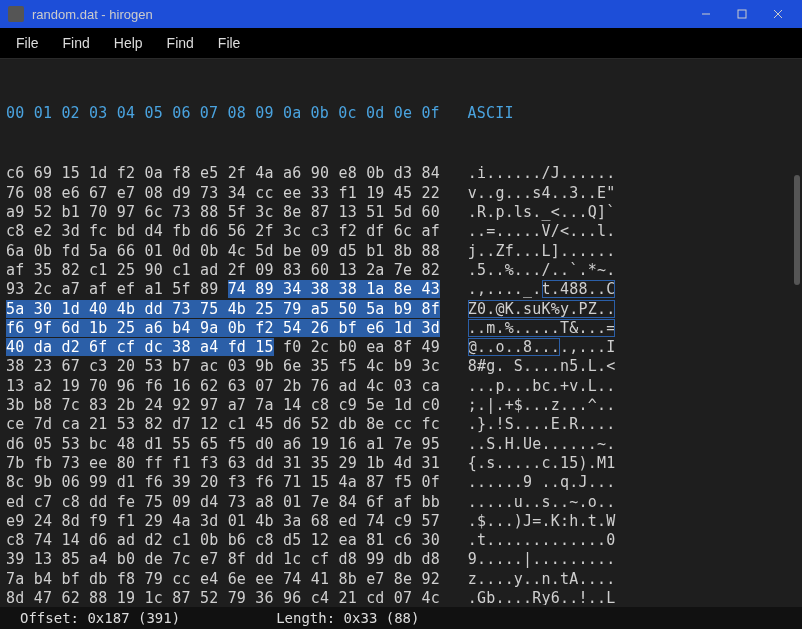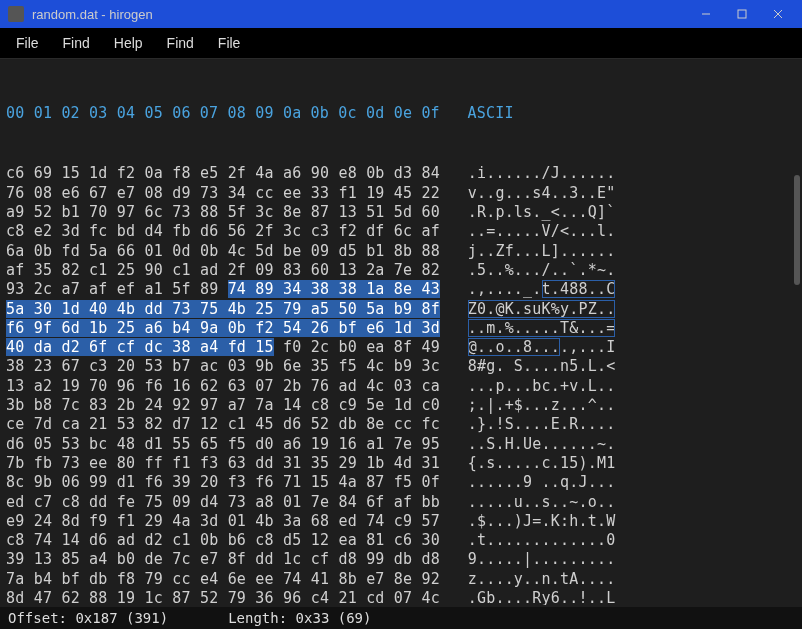--- a/index.html
+++ b/index.html
@@ -97,23 +97,23 @@
   .statusbar {
     position: absolute;
     left: 0;
     right: 0;
     bottom: 0;
     height: 22px;
     background: #111;
     color: #ddd;
     display: flex;
     align-items: center;
-    padding: 0 8px;
+    padding: 0 20px;
     font-size: 14px;
-    gap: 60px;
+    gap: 96px;
   }
   .status-field { white-space: pre; }
 </style>
 </head>
 <body>
 
 <div class="titlebar">
   <div class="app-icon"></div>
   <div class="title">random.dat - hirogen</div>
   <div class="win-controls">
@@ -147,14 +147,14 @@
 <div class="hexview">
   <div class="header-row">00 01 02 03 04 05 06 07 08 09 0a 0b 0c 0d 0e 0f   ASCII</div>
   <div id="rows"><div class="row"><span class="byte">c6</span><span> </span><span class="byte">69</span><span> </span><span class="byte">15</span><span> </span><span class="byte">1d</span><span> </span><span class="byte">f2</span><span> </span><span class="byte">0a</span><span> </span><span class="byte">f8</span><span> </span><span class="byte">e5</span><span> </span><span class="byte">2f</span><span> </span><span class="byte">4a</span><span> </span><span class="byte">a6</span><span> </span><span class="byte">90</span><span> </span><span class="byte">e8</span><span> </span><span class="byte">0b</span><span> </span><span class="byte">d3</span><span> </span><span class="byte">84</span><span>   </span><span>.i....../J......</span></div><div class="row"><span class="byte">76</span><span> </span><span class="byte">08</span><span> </span><span class="byte">e6</span><span> </span><span class="byte">67</span><span> </span><span class="byte">e7</span><span> </span><span class="byte">08</span><span> </span><span class="byte">d9</span><span> </span><span class="byte">73</span><span> </span><span class="byte">34</span><span> </span><span class="byte">cc</span><span> </span><span class="byte">ee</span><span> </span><span class="byte">33</span><span> </span><span class="byte">f1</span><span> </span><span class="byte">19</span><span> </span><span class="byte">45</span><span> </span><span class="byte">22</span><span>   </span><span>v..g...s4..3..E"</span></div><div class="row"><span class="byte">a9</span><span> </span><span class="byte">52</span><span> </span><span class="byte">b1</span><span> </span><span class="byte">70</span><span> </span><span class="byte">97</span><span> </span><span class="byte">6c</span><span> </span><span class="byte">73</span><span> </span><span class="byte">88</span><span> </span><span class="byte">5f</span><span> </span><span class="byte">3c</span><span> </span><span class="byte">8e</span><span> </span><span class="byte">87</span><span> </span><span class="byte">13</span><span> </span><span class="byte">51</span><span> </span><span class="byte">5d</span><span> </span><span class="byte">60</span><span>   </span><span>.R.p.ls._&lt;...Q]`</span></div><div class="row"><span class="byte">c8</span><span> </span><span class="byte">e2</span><span> </span><span class="byte">3d</span><span> </span><span class="byte">fc</span><span> </span><span class="byte">bd</span><span> </span><span class="byte">d4</span><span> </span><span class="byte">fb</span><span> </span><span class="byte">d6</span><span> </span><span class="byte">56</span><span> </span><span class="byte">2f</span><span> </span><span class="byte">3c</span><span> </span><span class="byte">c3</span><span> </span><span class="byte">f2</span><span> </span><span class="byte">df</span><span> </span><span class="byte">6c</span><span> </span><span class="byte">af</span><span>   </span><span>..=.....V/&lt;...l.</span></div><div class="row"><span class="byte">6a</span><span> </span><span class="byte">0b</span><span> </span><span class="byte">fd</span><span> </span><span class="byte">5a</span><span> </span><span class="byte">66</span><span> </span><span class="byte">01</span><span> </span><span class="byte">0d</span><span> </span><span class="byte">0b</span><span> </span><span class="byte">4c</span><span> </span><span class="byte">5d</span><span> </span><span class="byte">be</span><span> </span><span class="byte">09</span><span> </span><span class="byte">d5</span><span> </span><span class="byte">b1</span><span> </span><span class="byte">8b</span><span> </span><span class="byte">88</span><span>   </span><span>j..Zf...L]......</span></div><div class="row"><span class="byte">af</span><span> </span><span class="byte">35</span><span> </span><span class="byte">82</span><span> </span><span class="byte">c1</span><span> </span><span class="byte">25</span><span> </span><span class="byte">90</span><span> </span><span class="byte">c1</span><span> </span><span class="byte">ad</span><span> </span><span class="byte">2f</span><span> </span><span class="byte">09</span><span> </span><span class="byte">83</span><span> </span><span class="byte">60</span><span> </span><span class="byte">13</span><span> </span><span class="byte">2a</span><span> </span><span class="byte">7e</span><span> </span><span class="byte">82</span><span>   </span><span>.5..%.../..`.*~.</span></div><div class="row"><span class="byte">93</span><span> </span><span class="byte">2c</span><span> </span><span class="byte">a7</span><span> </span><span class="byte">af</span><span> </span><span class="byte">ef</span><span> </span><span class="byte">a1</span><span> </span><span class="byte">5f</span><span> </span><span class="byte">89</span><span> </span><span class="byte sel-hex">74</span><span class="sel-hex"> </span><span class="byte sel-hex">89</span><span class="sel-hex"> </span><span class="byte sel-hex">34</span><span class="sel-hex"> </span><span class="byte sel-hex">38</span><span class="sel-hex"> </span><span class="byte sel-hex">38</span><span class="sel-hex"> </span><span class="byte sel-hex">1a</span><span class="sel-hex"> </span><span class="byte sel-hex">8e</span><span class="sel-hex"> </span><span class="byte sel-hex">43</span><span>   </span><span>.,...._.</span><span class="sel-ascii">t.488..C</span><span></span></div><div class="row"><span class="byte sel-hex">5a</span><span class="sel-hex"> </span><span class="byte sel-hex">30</span><span class="sel-hex"> </span><span class="byte sel-hex">1d</span><span class="sel-hex"> </span><span class="byte sel-hex">40</span><span class="sel-hex"> </span><span class="byte sel-hex">4b</span><span class="sel-hex"> </span><span class="byte sel-hex">dd</span><span class="sel-hex"> </span><span class="byte sel-hex">73</span><span class="sel-hex"> </span><span class="byte sel-hex">75</span><span class="sel-hex"> </span><span class="byte sel-hex">4b</span><span class="sel-hex"> </span><span class="byte sel-hex">25</span><span class="sel-hex"> </span><span class="byte sel-hex">79</span><span class="sel-hex"> </span><span class="byte sel-hex">a5</span><span class="sel-hex"> </span><span class="byte sel-hex">50</span><span class="sel-hex"> </span><span class="byte sel-hex">5a</span><span class="sel-hex"> </span><span class="byte sel-hex">b9</span><span class="sel-hex"> </span><span class="byte sel-hex">8f</span><span>   </span><span></span><span class="sel-ascii">Z0.@K.suK%y.PZ..</span><span></span></div><div class="row"><span class="byte sel-hex">f6</span><span class="sel-hex"> </span><span class="byte sel-hex">9f</span><span class="sel-hex"> </span><span class="byte sel-hex">6d</span><span class="sel-hex"> </span><span class="byte sel-hex">1b</span><span class="sel-hex"> </span><span class="byte sel-hex">25</span><span class="sel-hex"> </span><span class="byte sel-hex">a6</span><span class="sel-hex"> </span><span class="byte sel-hex">b4</span><span class="sel-hex"> </span><span class="byte sel-hex">9a</span><span class="sel-hex"> </span><span class="byte sel-hex">0b</span><span class="sel-hex"> </span><span class="byte sel-hex">f2</span><span class="sel-hex"> </span><span class="byte sel-hex">54</span><span class="sel-hex"> </span><span class="byte sel-hex">26</span><span class="sel-hex"> </span><span class="byte sel-hex">bf</span><span class="sel-hex"> </span><span class="byte sel-hex">e6</span><span class="sel-hex"> </span><span class="byte sel-hex">1d</span><span class="sel-hex"> </span><span class="byte sel-hex">3d</span><span>   </span><span></span><span class="sel-ascii">..m.%.....T&amp;...=</span><span></span></div><div class="row"><span class="byte sel-hex">40</span><span class="sel-hex"> </span><span class="byte sel-hex">da</span><span class="sel-hex"> </span><span class="byte sel-hex">d2</span><span class="sel-hex"> </span><span class="byte sel-hex">6f</span><span class="sel-hex"> </span><span class="byte sel-hex">cf</span><span class="sel-hex"> </span><span class="byte sel-hex">dc</span><span class="sel-hex"> </span><span class="byte sel-hex">38</span><span class="sel-hex"> </span><span class="byte sel-hex">a4</span><span class="sel-hex"> </span><span class="byte sel-hex">fd</span><span class="sel-hex"> </span><span class="byte sel-hex">15</span><span> </span><span class="byte">f0</span><span> </span><span class="byte">2c</span><span> </span><span class="byte">b0</span><span> </span><span class="byte">ea</span><span> </span><span class="byte">8f</span><span> </span><span class="byte">49</span><span>   </span><span></span><span class="sel-ascii">@..o..8...</span><span>.,...I</span></div><div class="row"><span class="byte">38</span><span> </span><span class="byte">23</span><span> </span><span class="byte">67</span><span> </span><span class="byte">c3</span><span> </span><span class="byte">20</span><span> </span><span class="byte">53</span><span> </span><span class="byte">b7</span><span> </span><span class="byte">ac</span><span> </span><span class="byte">03</span><span> </span><span class="byte">9b</span><span> </span><span class="byte">6e</span><span> </span><span class="byte">35</span><span> </span><span class="byte">f5</span><span> </span><span class="byte">4c</span><span> </span><span class="byte">b9</span><span> </span><span class="byte">3c</span><span>   </span><span>8#g. S....n5.L.&lt;</span></div><div class="row"><span class="byte">13</span><span> </span><span class="byte">a2</span><span> </span><span class="byte">19</span><span> </span><span class="byte">70</span><span> </span><span class="byte">96</span><span> </span><span class="byte">f6</span><span> </span><span class="byte">16</span><span> </span><span class="byte">62</span><span> </span><span class="byte">63</span><span> </span><span class="byte">07</span><span> </span><span class="byte">2b</span><span> </span><span class="byte">76</span><span> </span><span class="byte">ad</span><span> </span><span class="byte">4c</span><span> </span><span class="byte">03</span><span> </span><span class="byte">ca</span><span>   </span><span>...p...bc.+v.L..</span></div><div class="row"><span class="byte">3b</span><span> </span><span class="byte">b8</span><span> </span><span class="byte">7c</span><span> </span><span class="byte">83</span><span> </span><span class="byte">2b</span><span> </span><span class="byte">24</span><span> </span><span class="byte">92</span><span> </span><span class="byte">97</span><span> </span><span class="byte">a7</span><span> </span><span class="byte">7a</span><span> </span><span class="byte">14</span><span> </span><span class="byte">c8</span><span> </span><span class="byte">c9</span><span> </span><span class="byte">5e</span><span> </span><span class="byte">1d</span><span> </span><span class="byte">c0</span><span>   </span><span>;.|.+$...z...^..</span></div><div class="row"><span class="byte">ce</span><span> </span><span class="byte">7d</span><span> </span><span class="byte">ca</span><span> </span><span class="byte">21</span><span> </span><span class="byte">53</span><span> </span><span class="byte">82</span><span> </span><span class="byte">d7</span><span> </span><span class="byte">12</span><span> </span><span class="byte">c1</span><span> </span><span class="byte">45</span><span> </span><span class="byte">d6</span><span> </span><span class="byte">52</span><span> </span><span class="byte">db</span><span> </span><span class="byte">8e</span><span> </span><span class="byte">cc</span><span> </span><span class="byte">fc</span><span>   </span><span>.}.!S....E.R....</span></div><div class="row"><span class="byte">d6</span><span> </span><span class="byte">05</span><span> </span><span class="byte">53</span><span> </span><span class="byte">bc</span><span> </span><span class="byte">48</span><span> </span><span class="byte">d1</span><span> </span><span class="byte">55</span><span> </span><span class="byte">65</span><span> </span><span class="byte">f5</span><span> </span><span class="byte">d0</span><span> </span><span class="byte">a6</span><span> </span><span class="byte">19</span><span> </span><span class="byte">16</span><span> </span><span class="byte">a1</span><span> </span><span class="byte">7e</span><span> </span><span class="byte">95</span><span>   </span><span>..S.H.Ue......~.</span></div><div class="row"><span class="byte">7b</span><span> </span><span class="byte">fb</span><span> </span><span class="byte">73</span><span> </span><span class="byte">ee</span><span> </span><span class="byte">80</span><span> </span><span class="byte">ff</span><span> </span><span class="byte">f1</span><span> </span><span class="byte">f3</span><span> </span><span class="byte">63</span><span> </span><span class="byte">dd</span><span> </span><span class="byte">31</span><span> </span><span class="byte">35</span><span> </span><span class="byte">29</span><span> </span><span class="byte">1b</span><span> </span><span class="byte">4d</span><span> </span><span class="byte">31</span><span>   </span><span>{.s.....c.15).M1</span></div><div class="row"><span class="byte">8c</span><span> </span><span class="byte">9b</span><span> </span><span class="byte">06</span><span> </span><span class="byte">99</span><span> </span><span class="byte">d1</span><span> </span><span class="byte">f6</span><span> </span><span class="byte">39</span><span> </span><span class="byte">20</span><span> </span><span class="byte">f3</span><span> </span><span class="byte">f6</span><span> </span><span class="byte">71</span><span> </span><span class="byte">15</span><span> </span><span class="byte">4a</span><span> </span><span class="byte">87</span><span> </span><span class="byte">f5</span><span> </span><span class="byte">0f</span><span>   </span><span>......9 ..q.J...</span></div><div class="row"><span class="byte">ed</span><span> </span><span class="byte">c7</span><span> </span><span class="byte">c8</span><span> </span><span class="byte">dd</span><span> </span><span class="byte">fe</span><span> </span><span class="byte">75</span><span> </span><span class="byte">09</span><span> </span><span class="byte">d4</span><span> </span><span class="byte">73</span><span> </span><span class="byte">a8</span><span> </span><span class="byte">01</span><span> </span><span class="byte">7e</span><span> </span><span class="byte">84</span><span> </span><span class="byte">6f</span><span> </span><span class="byte">af</span><span> </span><span class="byte">bb</span><span>   </span><span>.....u..s..~.o..</span></div><div class="row"><span class="byte">e9</span><span> </span><span class="byte">24</span><span> </span><span class="byte">8d</span><span> </span><span class="byte">f9</span><span> </span><span class="byte">f1</span><span> </span><span class="byte">29</span><span> </span><span class="byte">4a</span><span> </span><span class="byte">3d</span><span> </span><span class="byte">01</span><span> </span><span class="byte">4b</span><span> </span><span class="byte">3a</span><span> </span><span class="byte">68</span><span> </span><span class="byte">ed</span><span> </span><span class="byte">74</span><span> </span><span class="byte">c9</span><span> </span><span class="byte">57</span><span>   </span><span>.$...)J=.K:h.t.W</span></div><div class="row"><span class="byte">c8</span><span> </span><span class="byte">74</span><span> </span><span class="byte">14</span><span> </span><span class="byte">d6</span><span> </span><span class="byte">ad</span><span> </span><span class="byte">d2</span><span> </span><span class="byte">c1</span><span> </span><span class="byte">0b</span><span> </span><span class="byte">b6</span><span> </span><span class="byte">c8</span><span> </span><span class="byte">d5</span><span> </span><span class="byte">12</span><span> </span><span class="byte">ea</span><span> </span><span class="byte">81</span><span> </span><span class="byte">c6</span><span> </span><span class="byte">30</span><span>   </span><span>.t.............0</span></div><div class="row"><span class="byte">39</span><span> </span><span class="byte">13</span><span> </span><span class="byte">85</span><span> </span><span class="byte">a4</span><span> </span><span class="byte">b0</span><span> </span><span class="byte">de</span><span> </span><span class="byte">7c</span><span> </span><span class="byte">e7</span><span> </span><span class="byte">8f</span><span> </span><span class="byte">dd</span><span> </span><span class="byte">1c</span><span> </span><span class="byte">cf</span><span> </span><span class="byte">d8</span><span> </span><span class="byte">99</span><span> </span><span class="byte">db</span><span> </span><span class="byte">d8</span><span>   </span><span>9.....|.........</span></div><div class="row"><span class="byte">7a</span><span> </span><span class="byte">b4</span><span> </span><span class="byte">bf</span><span> </span><span class="byte">db</span><span> </span><span class="byte">f8</span><span> </span><span class="byte">79</span><span> </span><span class="byte">cc</span><span> </span><span class="byte">e4</span><span> </span><span class="byte">6e</span><span> </span><span class="byte">ee</span><span> </span><span class="byte">74</span><span> </span><span class="byte">41</span><span> </span><span class="byte">8b</span><span> </span><span class="byte">e7</span><span> </span><span class="byte">8e</span><span> </span><span class="byte">92</span><span>   </span><span>z....y..n.tA....</span></div><div class="row"><span class="byte">8d</span><span> </span><span class="byte">47</span><span> </span><span class="byte">62</span><span> </span><span class="byte">88</span><span> </span><span class="byte">19</span><span> </span><span class="byte">1c</span><span> </span><span class="byte">87</span><span> </span><span class="byte">52</span><span> </span><span class="byte">79</span><span> </span><span class="byte">36</span><span> </span><span class="byte">96</span><span> </span><span class="byte">c4</span><span> </span><span class="byte">21</span><span> </span><span class="byte">cd</span><span> </span><span class="byte">07</span><span> </span><span class="byte">4c</span><span>   </span><span>.Gb....Ry6..!..L</span></div></div>
   <div class="scrollbar">
     <div class="scroll-thumb"></div>
   </div>
 </div>
 
 <div class="statusbar">
   <div class="status-field"><span>Offset: </span><span>0x187 (391)</span></div>
-  <div class="status-field"><span>Length: </span><span>0x33 (69)</span></div>
+  <div class="status-field"><span>Length: </span><span>0x33 (88)</span></div>
 </div>
 
 </body></html>

